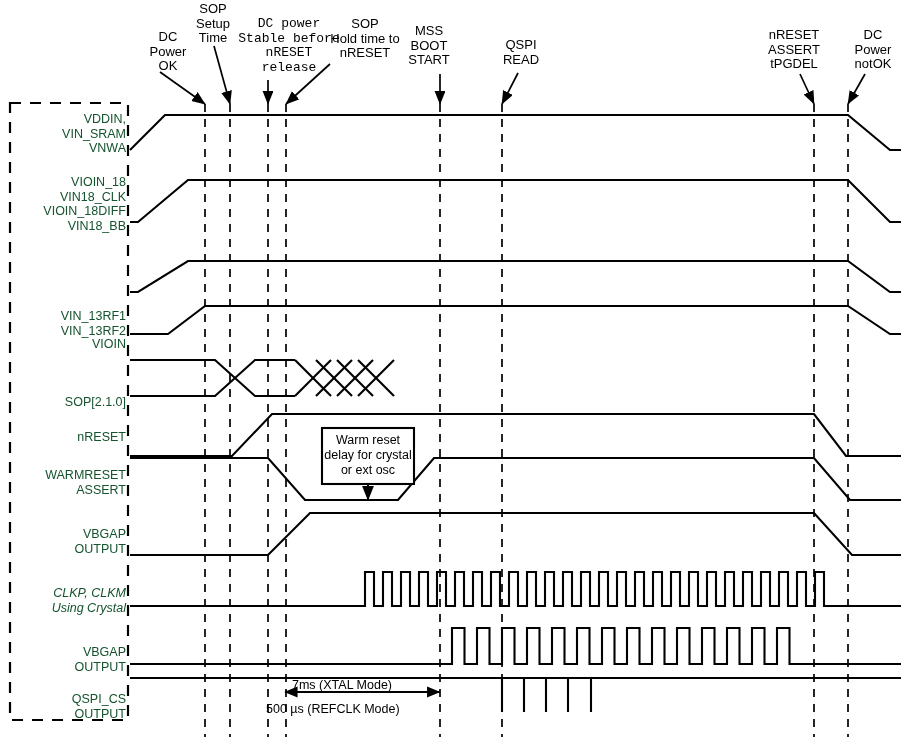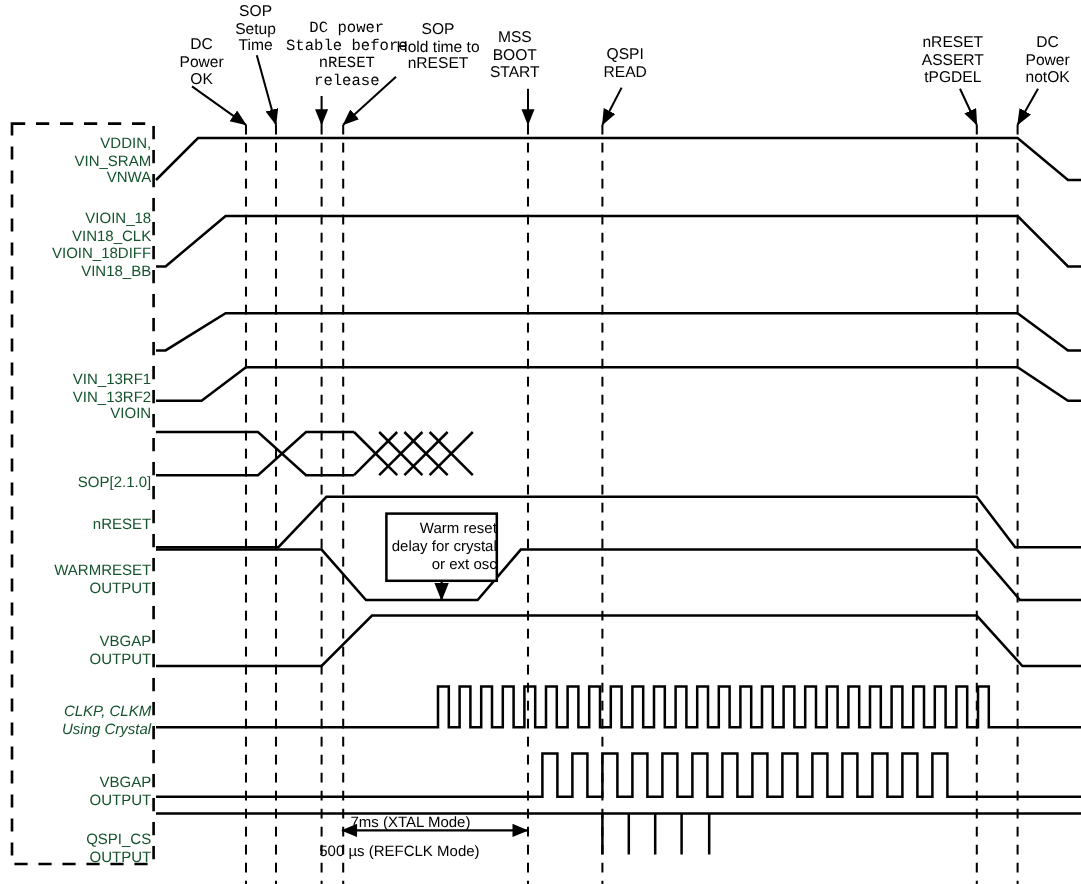--- a/index.html
+++ b/index.html
@@ -12,21 +12,21 @@
   svg{position:absolute;left:0;top:0;}
   .ann{
     position:absolute;text-align:center;font-size:13px;line-height:14.5px;
     color:#000;white-space:pre-line;
   }
   .siglabel{
     position:absolute;text-align:right;font-size:12.5px;line-height:14.5px;
     color:#14532d;white-space:pre-line;width:120px;left:6px;
   }
   .calloutTxt{
-    position:absolute;text-align:right;font-size:12.5px;line-height:15px;
+    position:absolute;text-align:center;font-size:12.5px;line-height:15px;
     color:#000;white-space:pre-line;
   }
   .measTxt{
     position:absolute;text-align:center;font-size:12.5px;line-height:15px;
     color:#000;white-space:nowrap;
   }
 </style>
 </head>
 <body>
 
@@ -110,21 +110,21 @@
       <div class="siglabel" style="top: 175px;">VIOIN_18
 VIN18_CLK
 VIOIN_18DIFF
 VIN18_BB</div>
       <div class="siglabel" style="top: 261px; margin-top: 48px;">VIN_13RF1
 VIN_13RF2</div>
       <div class="siglabel" style="top: 317px; margin-top: 20px;">VIOIN</div>
       <div class="siglabel" style="top: 371px; margin-top: 24px;">SOP[2.1.0]</div>
       <div class="siglabel" style="top: 430px;">nRESET</div>
       <div class="siglabel" style="top: 468px;">WARMRESET
-OUTPUT</div>
+ASSERT</div>
       <div class="siglabel" style="top: 527px;">VBGAP
 OUTPUT</div>
       <div class="siglabel" style="top: 586px; font-style: italic;">CLKP, CLKM
 Using Crystal</div>
       <div class="siglabel" style="top: 645px;">VBGAP
 OUTPUT</div>
       <div class="siglabel" style="top: 692px;">QSPI_CS
 OUTPUT</div>
     </div>
   <div id="txt-ann">

